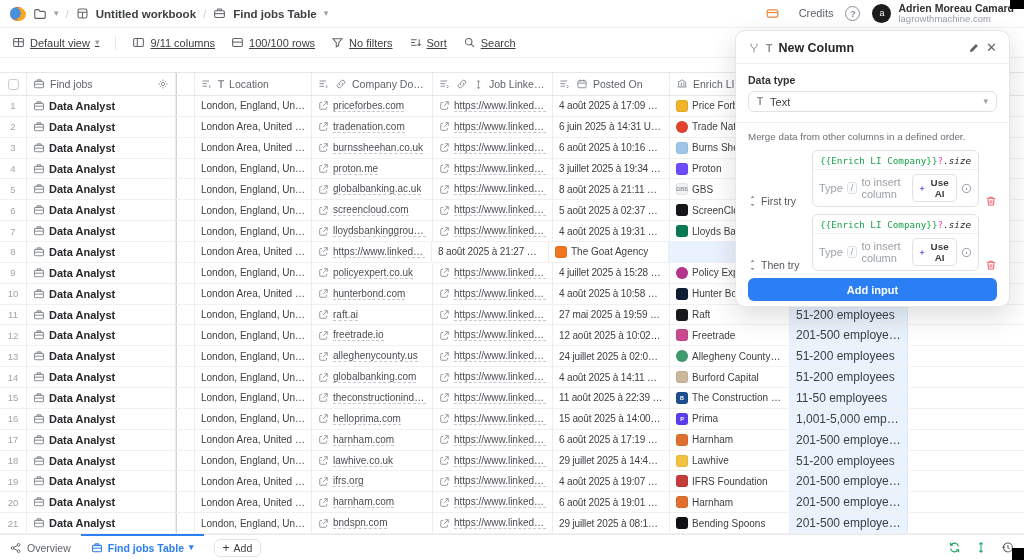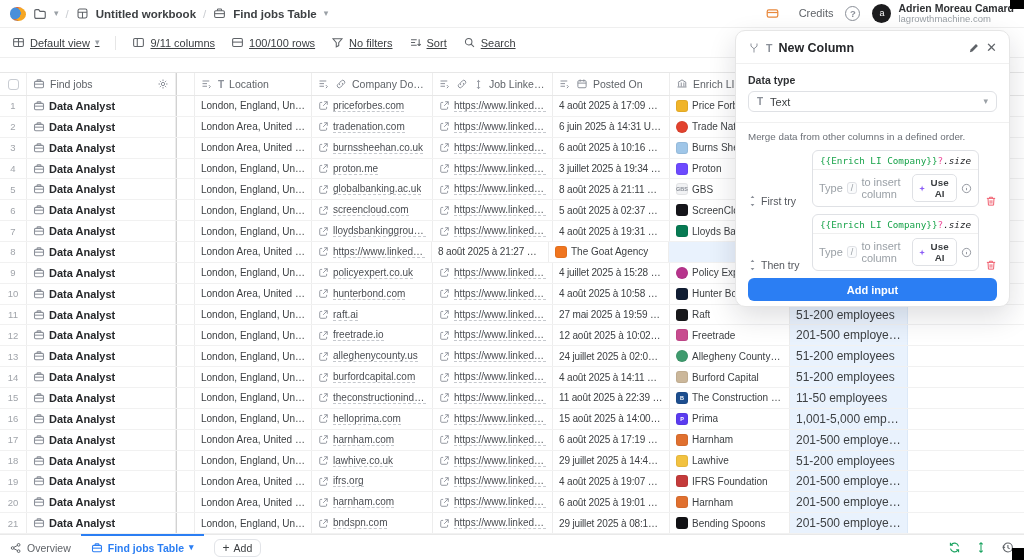--- a/index.html
+++ b/index.html
@@ -915,21 +915,21 @@
           <span class="lbl">London, England, United Kingdom</span>
         </div>
         <div class="td c-dom">
           <span class="ic">
             <svg width="11" height="11" viewBox="0 0 16 16" fill="none" stroke="#8a8f98" stroke-width="1.3">
               <path d="M6 3.5H4A1.5 1.5 0 0 0 2.5 5v7A1.5 1.5 0 0 0 4 13.5h7a1.5 1.5 0 0 0 1.5-1.5V10"></path>
               <path d="M9 2.5h4.5V7"></path>
               <path d="M13.5 2.5L7.5 8.5"></path>
             </svg>
           </span>
-          <span class="lk">burfordcapital.com</span>
+          <span class="lk">globalbanking.com</span>
         </div>
         <div class="td c-url">
           <span class="ic">
             <svg width="11" height="11" viewBox="0 0 16 16" fill="none" stroke="#8a8f98" stroke-width="1.3">
               <path d="M6 3.5H4A1.5 1.5 0 0 0 2.5 5v7A1.5 1.5 0 0 0 4 13.5h7a1.5 1.5 0 0 0 1.5-1.5V10"></path>
               <path d="M9 2.5h4.5V7"></path>
               <path d="M13.5 2.5L7.5 8.5"></path>
             </svg>
           </span>
           <span class="lk">https://www.linkedin.com</span>

